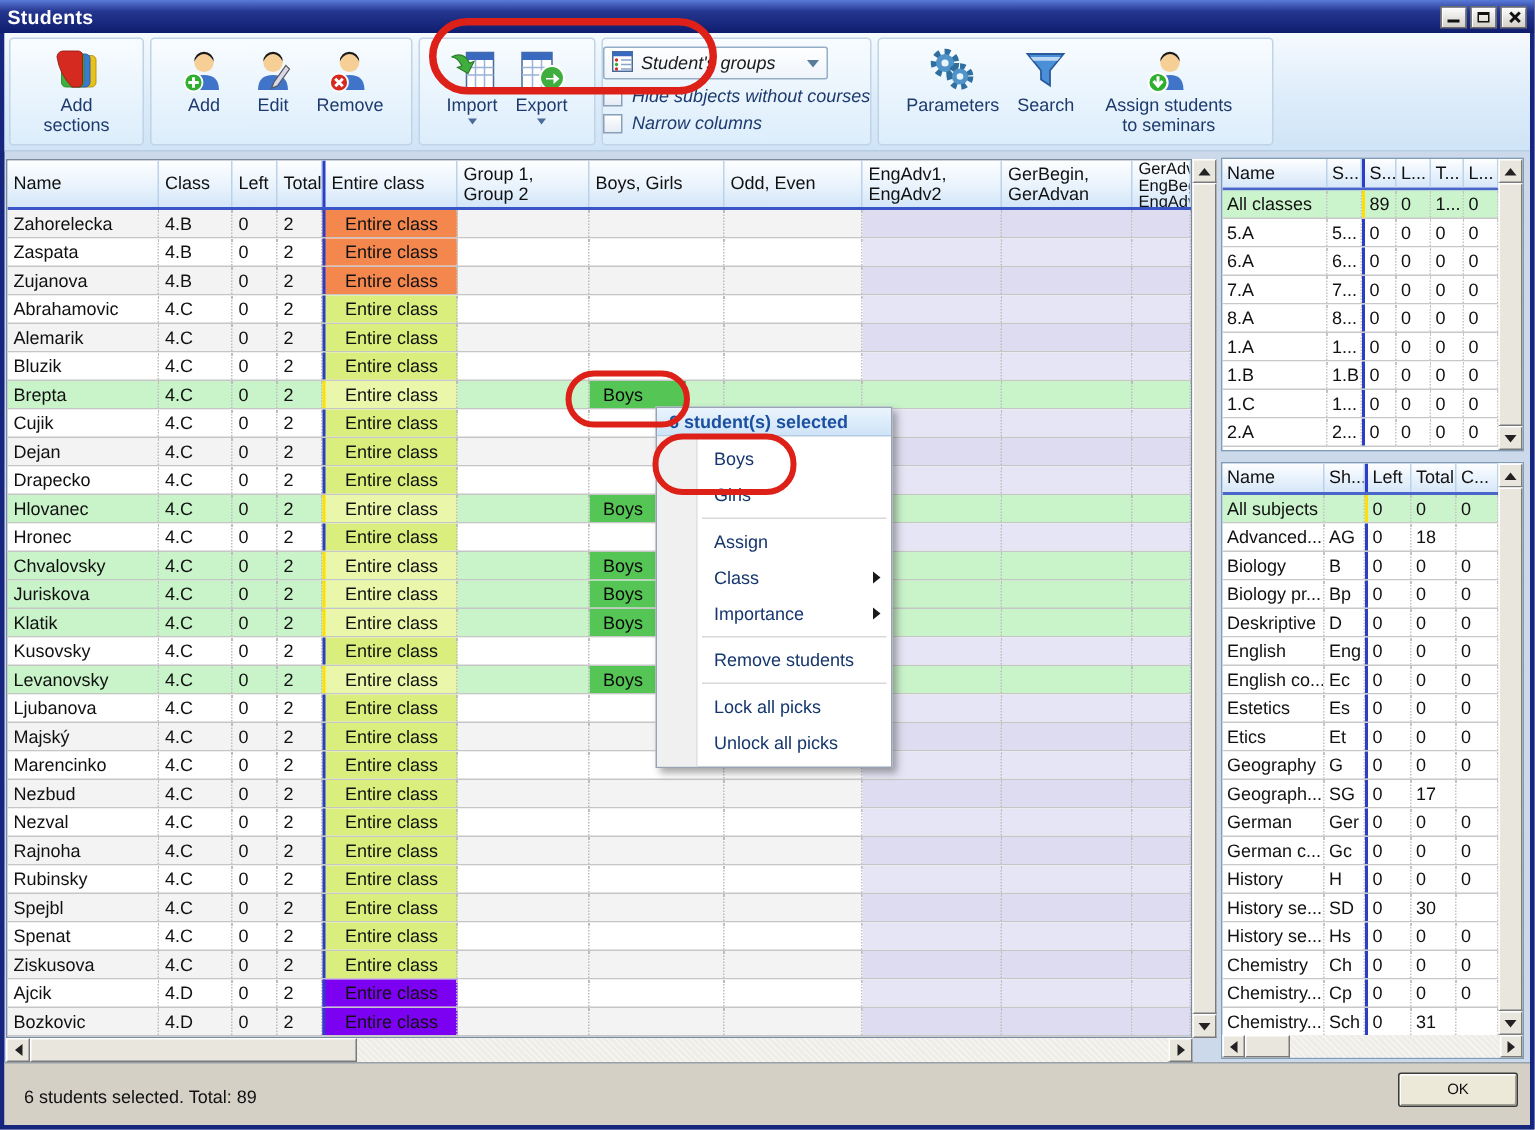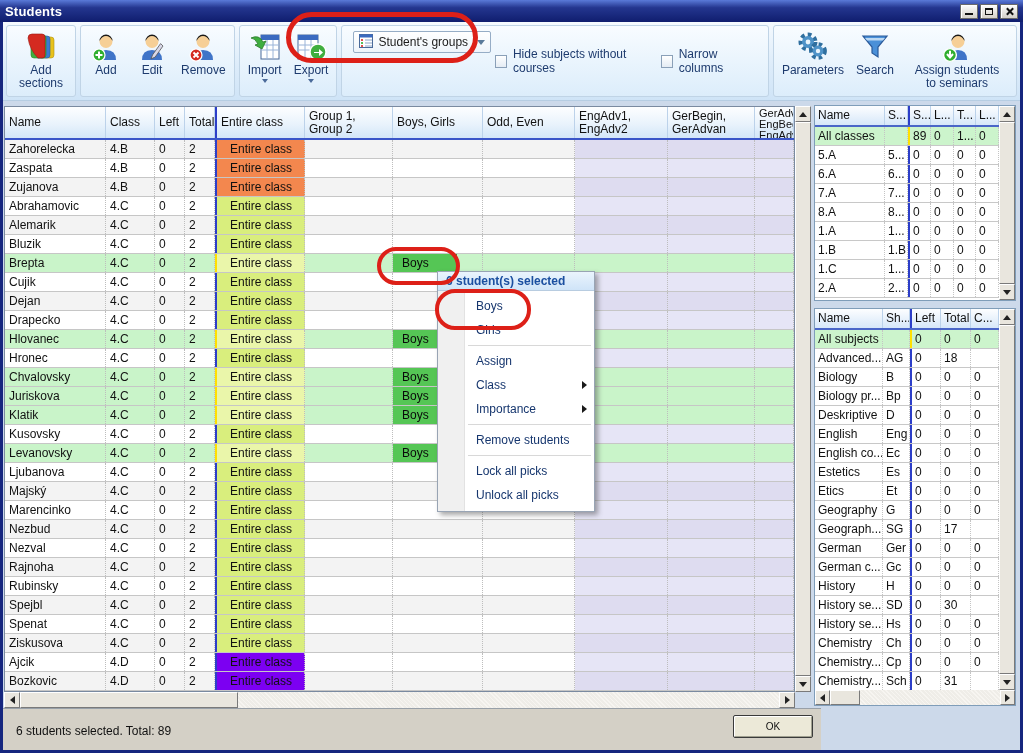--- a/index.html
+++ b/index.html
@@ -12,26 +12,26 @@
 .winbtn{width:18px;height:15px;background:linear-gradient(#fdfdfd,#d4d0c8);border:1px solid #6a6a6a;box-shadow:inset 1px 1px 0 #fff;display:flex;align-items:center;justify-content:center;}
 .g-min{width:8px;height:7px;border-bottom:2px solid #111;}
 .g-max{width:8px;height:7px;border:1px solid #111;border-top:2px solid #111;}
 .g-close{position:relative;width:9px;height:9px;}
 .g-close::before,.g-close::after{content:"";position:absolute;left:4px;top:0;width:2px;height:9px;background:#111;}
 .g-close::before{transform:rotate(45deg);}.g-close::after{transform:rotate(-45deg);}
 .bodybg{position:absolute;left:3px;top:22px;right:3px;bottom:3px;background:#ccd9ea;}
 
 
 .toolbar{position:absolute;left:3px;top:22px;width:1017px;height:79px;background:linear-gradient(#f5fafe,#ddecfa 55%,#cfe4f7);border-bottom:1px solid #b6cde2;display:flex;align-items:stretch;padding:2px 1px;z-index:6;}
-.tgroup{border:1px solid #c0d4e6;border-radius:3px;margin:1px 2px;padding:2px 3px;display:flex;gap:2px;align-items:stretch;background:linear-gradient(#f8fcff,#dcedfb);}
+.tgroup{border:1px solid #c0d4e6;border-radius:3px;margin:1px 2px;padding:2px 13px;display:flex;gap:2px;align-items:stretch;background:linear-gradient(#f8fcff,#dcedfb);}
 .tbtn{display:flex;flex-direction:column;align-items:center;justify-content:flex-start;font-size:12px;color:#1e3b6e;padding:2px 5px;border-radius:3px;text-align:center;}
 .tbtn .ic{width:34px;height:34px;display:block;}
 .tlabel{line-height:13px;white-space:pre-line;}
 .ddmini{width:0;height:0;border-left:3px solid transparent;border-right:3px solid transparent;border-top:4px solid #4a6a9a;margin-top:2px;}
-.ddgroup{display:flex;gap:4px;padding:5px 11px;}
+.ddgroup{display:flex;flex-direction:column;gap:4px;padding:5px 0;font-style:italic;}
 .dropdown{width:150px;height:22px;background:linear-gradient(#fff,#eef4fa);border:1px solid #96adc6;border-radius:2px;display:flex;align-items:center;gap:5px;padding:0 5px;font-size:12px;color:#1a1a1a;}
 .ddtext{flex:1;}
 .ddarrow{width:0;height:0;border-left:4px solid transparent;border-right:4px solid transparent;border-top:5px solid #5a7a9a;}
 .checkrow{display:flex;align-items:center;gap:6px;font-size:12px;color:#1e3b6e;}
 .cb{width:13px;height:13px;border:1px solid #8aa0b8;background:linear-gradient(#fff,#e4ecf4);display:inline-block;}
 
 
 :root{
  --selected-row:#C9F4C9; --boys-cell:#55C655; --entire-class-4b:#F3874E; --entire-class-4c:#D9EE7D;
  --entire-class-4d:#7C00F2; --entire-class-selected:#EAF6AA; --seminar-column:#E6E5F6;
@@ -85,21 +85,21 @@
 .prow.green{background:var(--summary-row);}
 .tp .pheader,.tp .prow{grid-template-columns:70px 23px 23px 23px 22px 23px;}
 .bp .pheader,.bp .prow{grid-template-columns:68px 27px 31px 30px 28px;}
 .tp .c:nth-child(3),.bp .c:nth-child(3){border-left:2px solid var(--current-column-marker);}
 .prow.green .c:nth-child(3){border-left-color:var(--selected-column-marker);}
 .top-vsb{left:999px;top:106px;height:194px;}
 .bot-vsb{left:999px;top:309px;height:381px;}
 .bot-hsb{left:815px;top:690px;width:200px;height:15px;}
 
 
-.statusbar{position:absolute;left:3px;top:708px;width:818px;height:42px;background:#d4d0c6;border-top:1px solid #98a0a8;z-index:6;}
+.statusbar{position:absolute;left:3px;top:708px;width:1017px;height:42px;background:#d4d0c6;border-top:1px solid #98a0a8;z-index:6;}
 .statustext{position:absolute;left:13px;top:15px;font-size:12px;color:#111;}
 .okbtn{position:absolute;right:8px;top:6px;width:80px;height:23px;background:#ece9d8;border:1px solid #3a3a3a;border-radius:2px;box-shadow:inset 1px 1px 0 #fff,inset -1px -1px 0 #a0a090;font-size:10px;font-family:"Liberation Sans",sans-serif;color:#111;}
 
 
 .ctxmenu{position:absolute;left:437px;top:271px;width:158px;background:#fff;border:1px solid #98a4b4;box-shadow:3px 3px 5px rgba(60,60,60,.45);z-index:30;}
 .ctxheader{height:19px;background:linear-gradient(#eaf4fd,#cfe4f8);color:#1b4fa0;font-weight:bold;font-size:12px;line-height:19px;padding-left:8px;border-bottom:1px solid #b8cce0;}
 .ctxbody{position:relative;padding:3px 0 4px;}
 .ctxbody::before{content:"";position:absolute;left:0;top:0;bottom:0;width:26px;background:#f0f0f0;border-right:1px solid #e2e2e2;}
 .mi{position:relative;height:24px;padding-left:38px;font-size:12px;color:#16366e;display:flex;align-items:center;}
 .milb{flex:1;}

